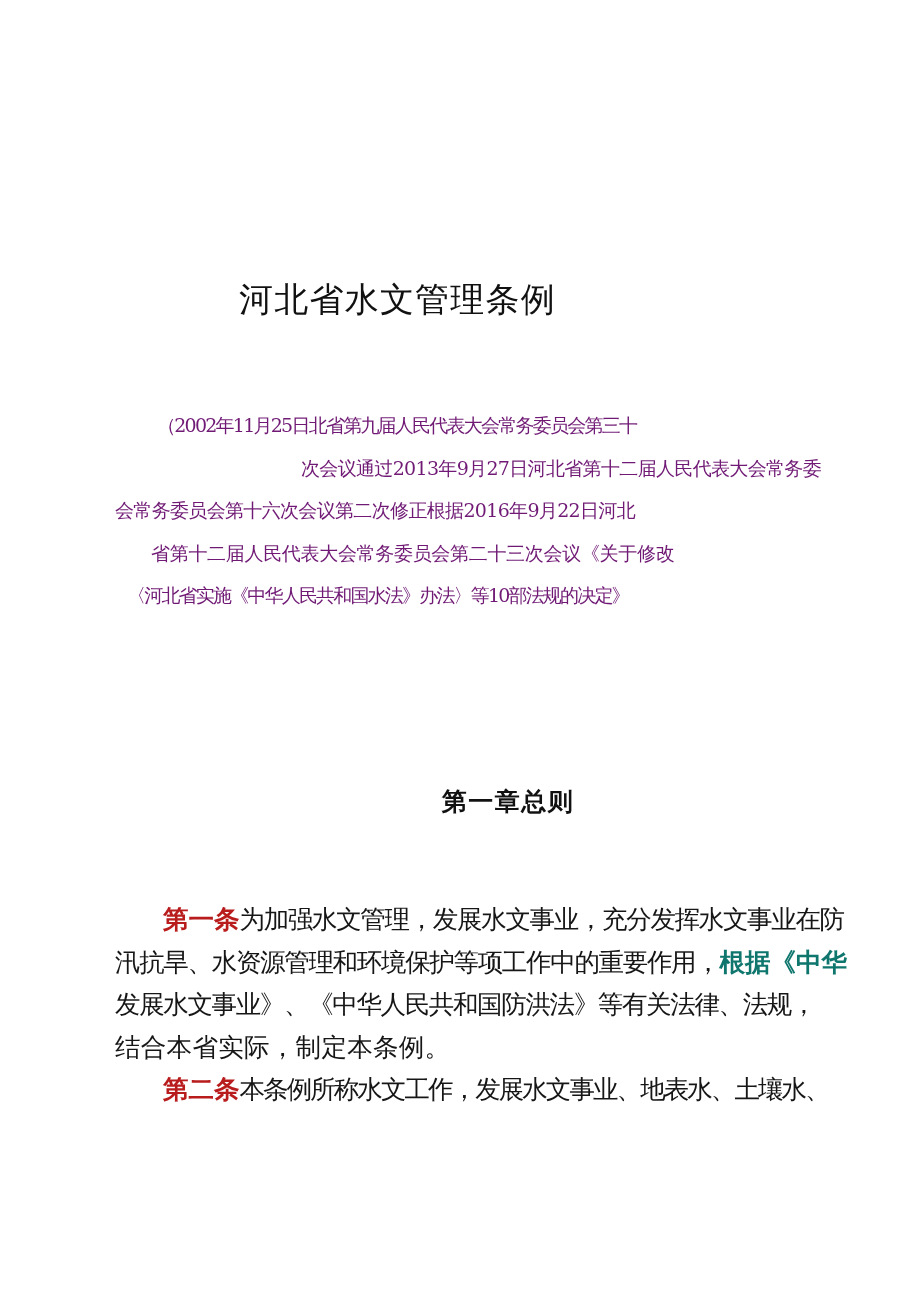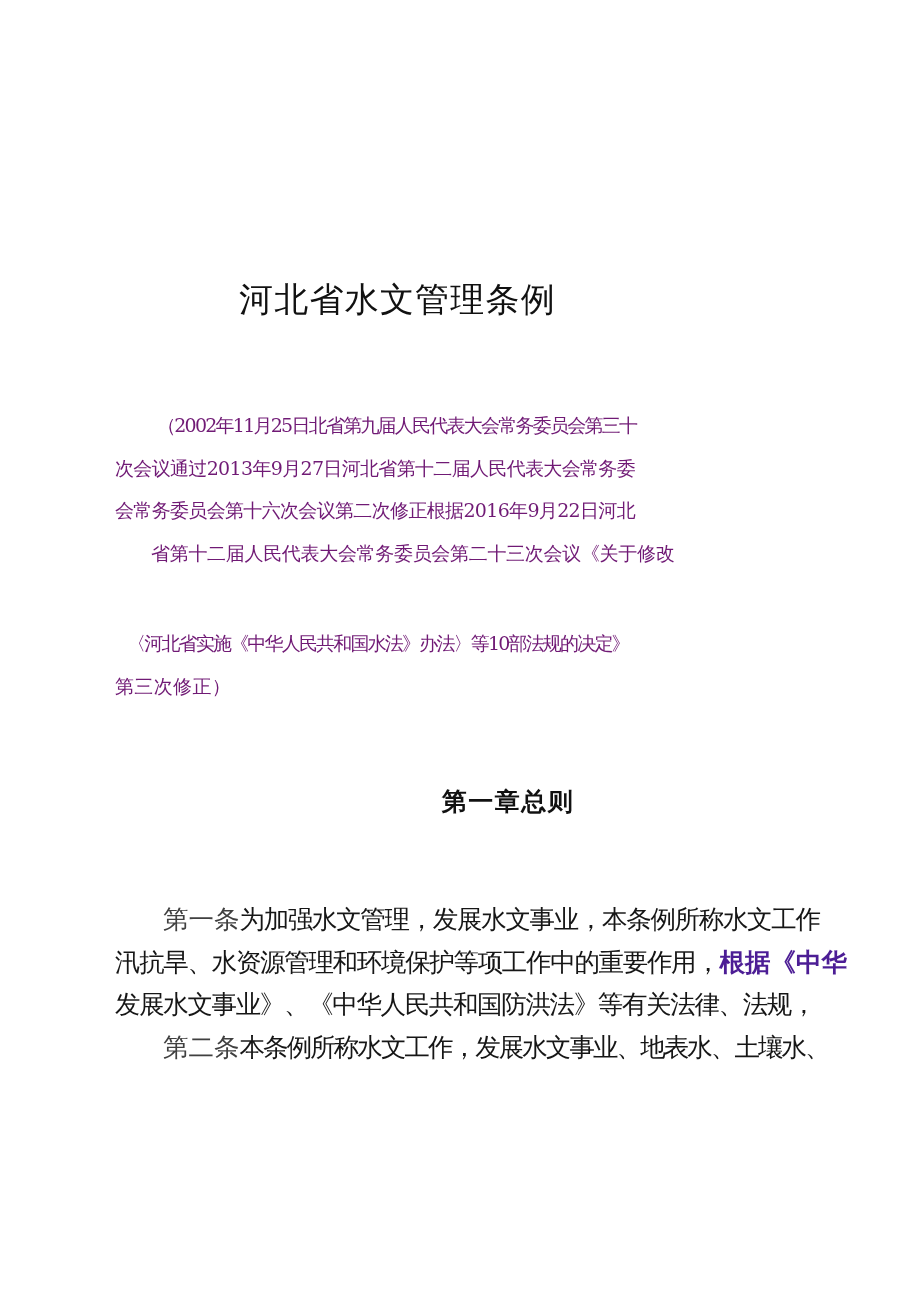--- a/index.html
+++ b/index.html
@@ -60,21 +60,20 @@
     font-family: "DejaVu Serif", "Liberation Serif", serif;
   }
   .preamble .pline.indent-1 {
     padding-left: 42px;
   }
   .preamble .pline.indent-half {
     padding-left: 12px;
   }
   .preamble .pline.tight {
     letter-spacing: 0.1px;
-    margin-top: 48px;
   }
 
   
   .chapter-heading {
     position: absolute;
     left: 0;
     top: 782px;
     width: 920px;
     text-align: center;
     font-family: "DejaVu Sans", "Liberation Sans", sans-serif;
@@ -101,59 +100,61 @@
     letter-spacing: 0.3px;
     white-space: nowrap;
     color: #161616;
     font-family: "DejaVu Serif", "Liberation Serif", serif;
   }
   .body-block .bline.indent-1 {
     padding-left: 48px;
   }
   .art-num {
     font-family: "DejaVu Sans", "Liberation Sans", sans-serif;
-    font-weight: 400;
+    font-weight: 700;
     letter-spacing: 0px;
-    color: #404040;
+    color: #b91c1c;
   }
   .emph {
     font-family: Liberation Sans, sans-serif;
     font-weight: 700;
     letter-spacing: 0px;
-    color: #4c1d95;
+    color: #0f766e;
   }
 </style>
 </head>
 <body>
 
 <div class="page">
 
   <div class="doc-title">河北省水文管理条例</div>
 
   <div class="preamble">
     <div class="pline indent-1" style="letter-spacing: -1.75521px;">（2002年11月25日北省第九届人民代表大会常务委员会第三十</div>
-    <div class="pline" style="letter-spacing: -0.664063px;">次会议通过2013年9月27日河北省第十二届人民代表大会常务委</div>
+    <div class="pline" style="letter-spacing: -0.664063px; text-align: right;">次会议通过2013年9月27日河北省第十二届人民代表大会常务委</div>
     <div class="pline" style="letter-spacing: -0.664063px;">会常务委员会第十六次会议第二次修正根据2016年9月22日河北</div>
     <div class="pline" style="letter-spacing: -0.309722px; margin-left: 36px;">省第十二届人民代表大会常务委员会第二十三次会议《关于修改</div>
     <div class="pline indent-half tight" style="letter-spacing: -1.81218px;">〈河北省实施《中华人民共和国水法》办法〉等10部法规的决定》</div>
-    <div class="pline">第三次修正）</div>
   </div>
 
   <div class="chapter-heading">第一章总则</div>
 
   <div class="body-block">
 
     <div class="bline indent-1" style="letter-spacing: -1.32821px;">
-      <span class="art-num">第一条</span><span>为加强水文管理，发展水文事业，本条例所称水文工作</span>
+      <span class="art-num">第一条</span><span>为加强水文管理，发展水文事业，充分发挥水文事业在防</span>
     </div>
     <div class="bline" style="letter-spacing: -1.32195px;">
       <span>汛抗旱、水资源管理和环境保护等项工作中的重要作用，</span><span class="emph">根据《中华</span>
     </div>
     <div class="bline" style="letter-spacing: -1.35854px;">
       <span>发展水文事业》、《中华人民共和国防洪法》等有关法律、法规，</span>
+    </div>
+    <div class="bline">
+      <span>结合本省实际，制定本条例。</span>
     </div>
 
     <div class="bline indent-1" style="letter-spacing: -1.93281px;">
       <span class="art-num">第二条</span><span>本条例所称水文工作，发展水文事业、地表水、土壤水、</span>
     </div>
 
   </div>
 
 </div>
 

